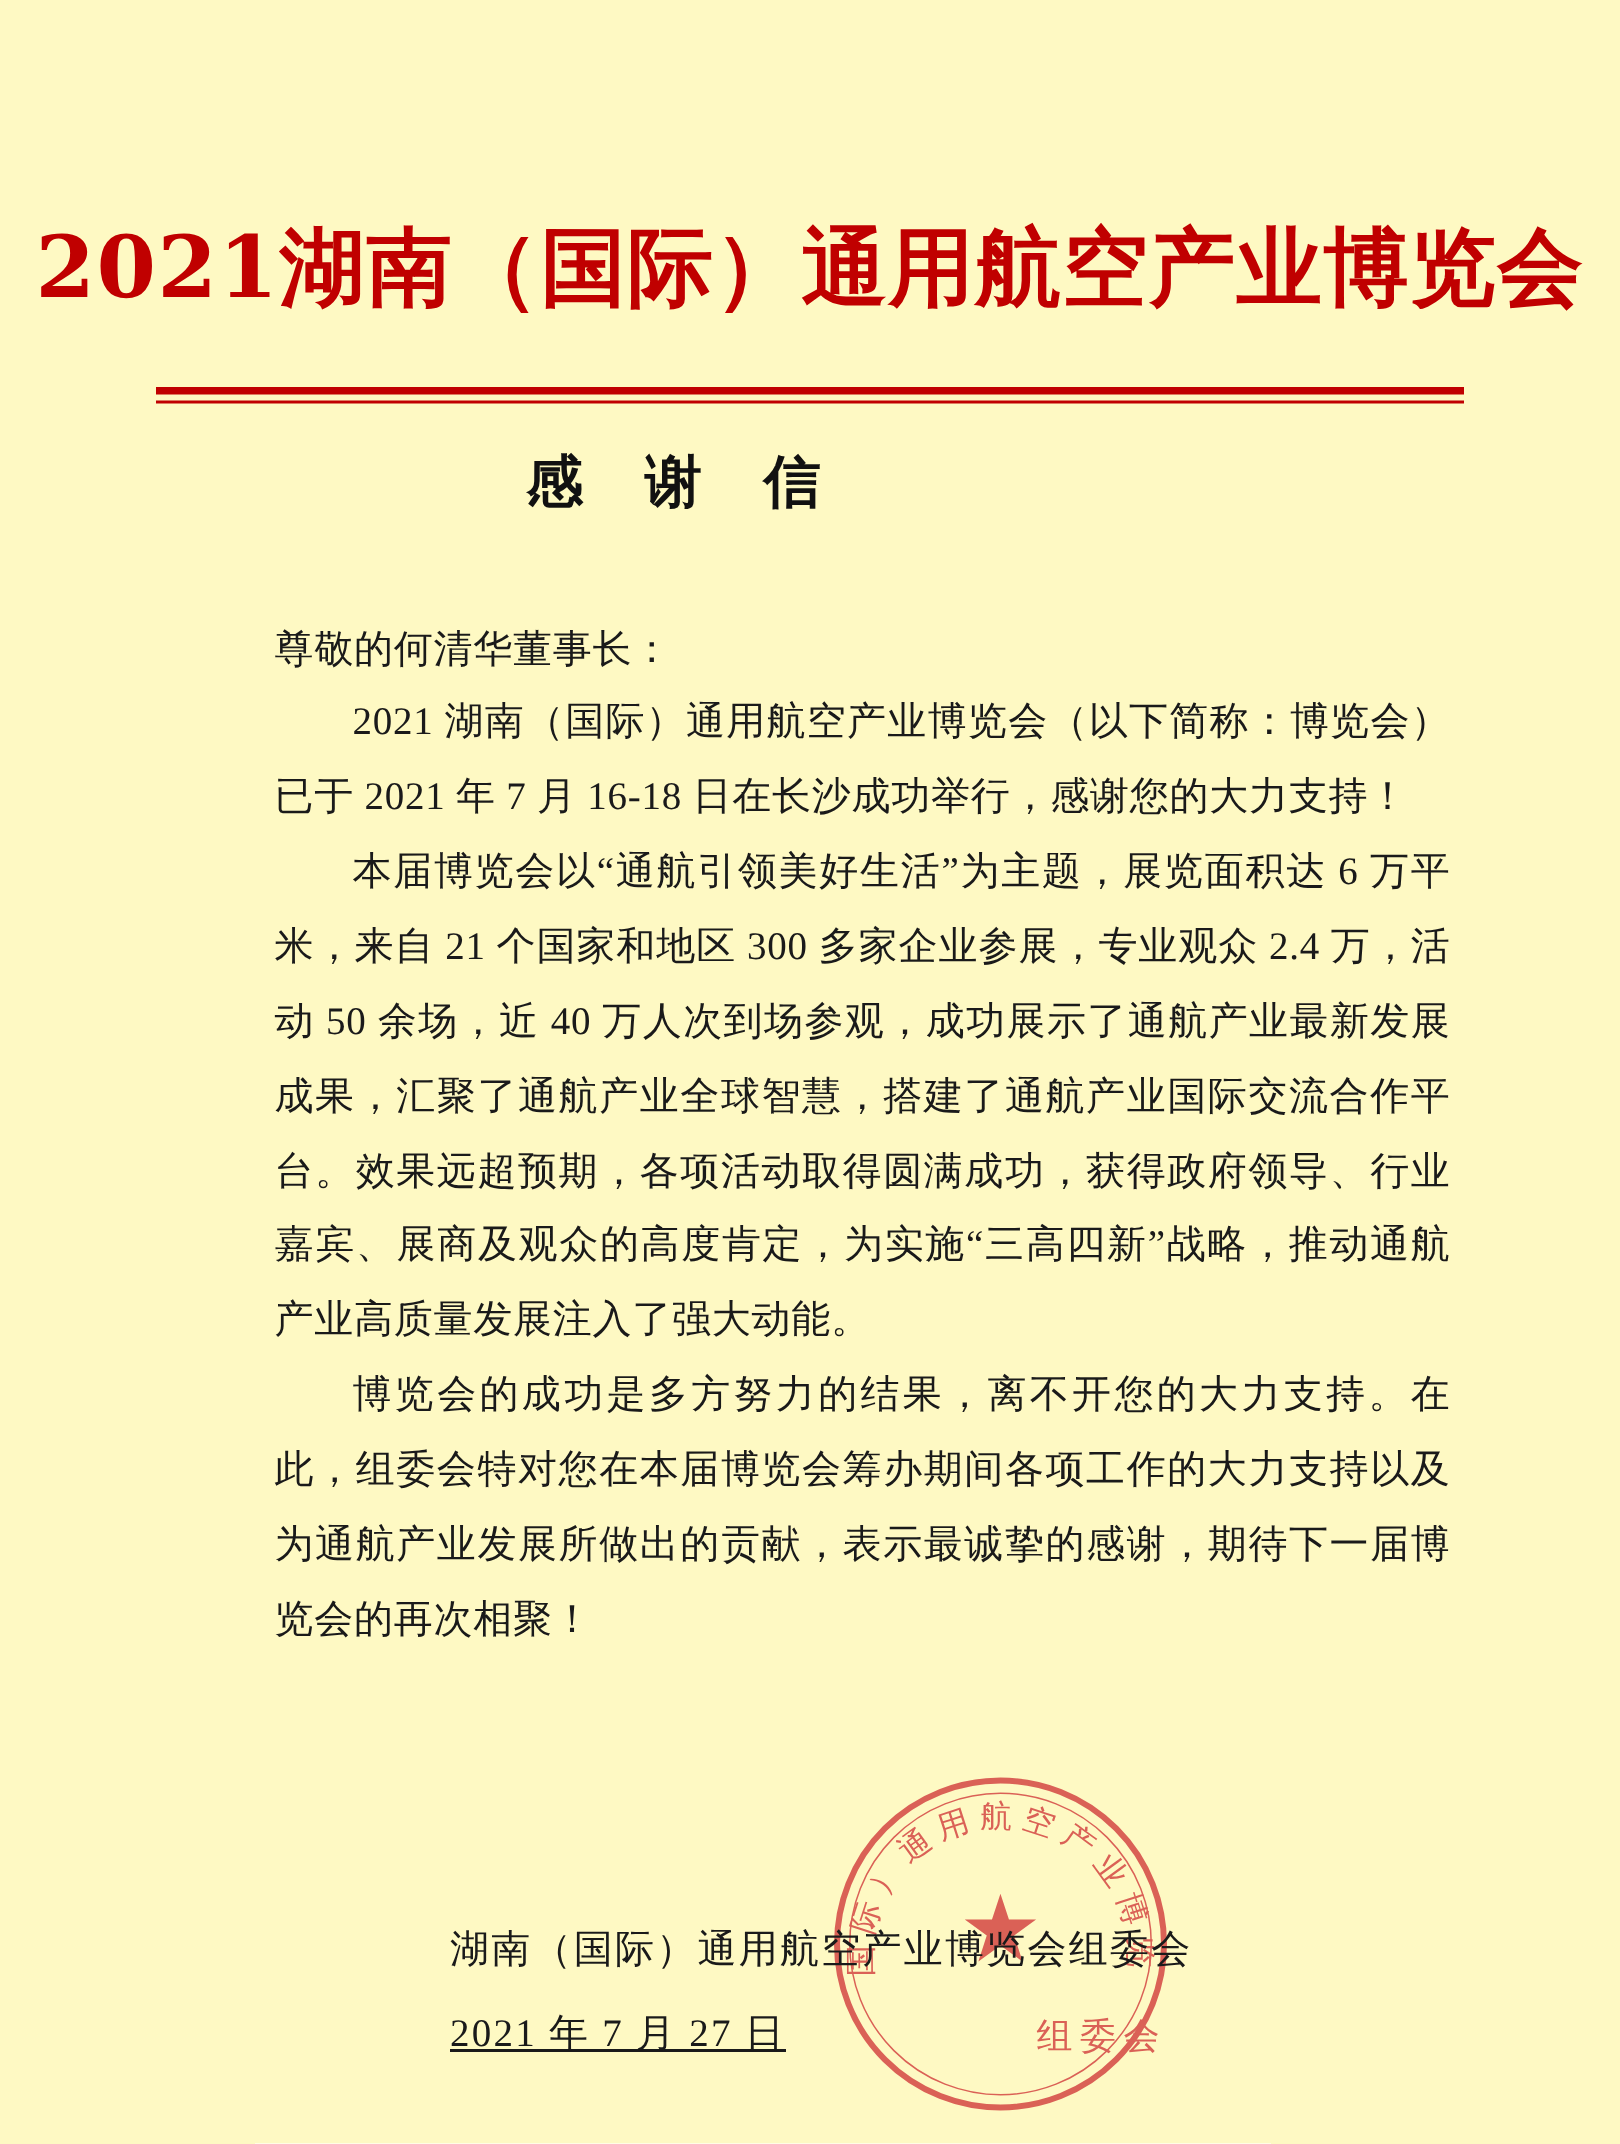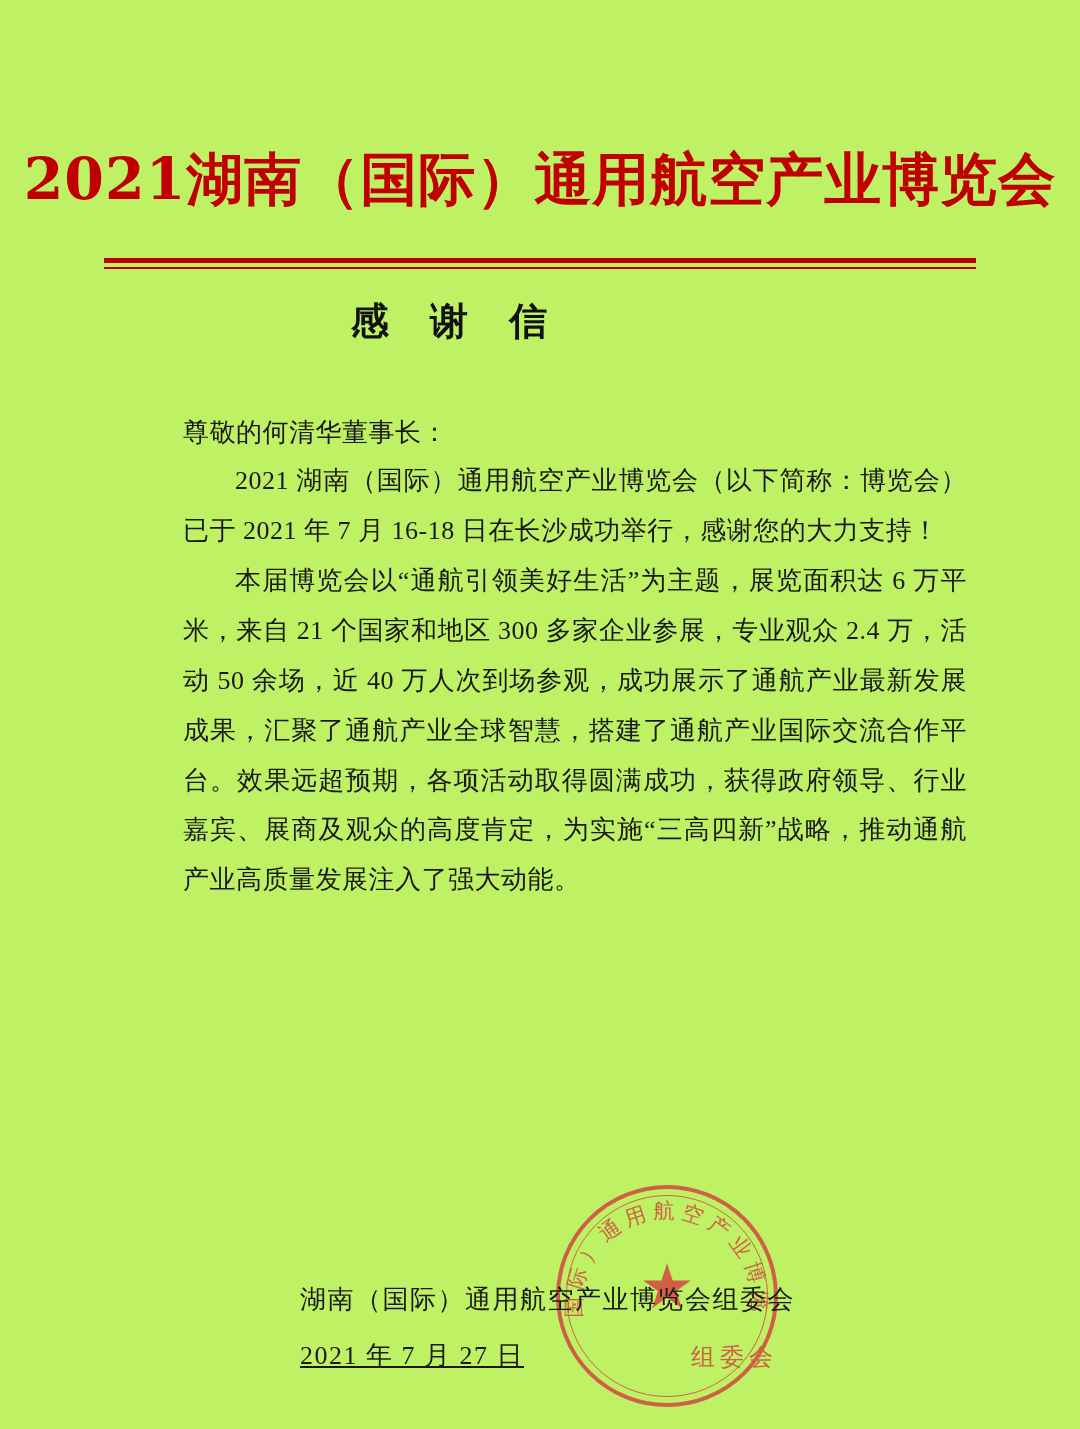--- a/index.html
+++ b/index.html
@@ -12,21 +12,21 @@
     height: 1429px;
     font-family: "Liberation Serif", "DejaVu Serif", serif;
     color: #1a1a1a;
     position: relative;
     overflow: hidden;
   }
   .page {
     position: relative;
     width: 1080px;
     height: 1429px;
-    background: #bef264;
+    background: #fef9c3;
   }
 
   
   .masthead {
     position: absolute;
     left: 0;
     top: 148px;
     width: 1080px;
     text-align: center;
   }
@@ -185,20 +185,21 @@
     <div class="rule-thick"></div>
     <div class="rule-thin"></div>
   </div>
 
   <div class="doc-title">感 谢 信</div>
 
   <div class="body-block">
     <p class="salutation">尊敬的何清华董事长：</p>
     <p class="para">2021 湖南（国际）通用航空产业博览会（以下简称：博览会）已于 2021 年 7 月 16-18 日在长沙成功举行，感谢您的大力支持！</p>
     <p class="para">本届博览会以“通航引领美好生活”为主题，展览面积达 6 万平米，来自 21 个国家和地区 300 多家企业参展，专业观众 2.4 万，活动 50 余场，近 40 万人次到场参观，成功展示了通航产业最新发展成果，汇聚了通航产业全球智慧，搭建了通航产业国际交流合作平台。效果远超预期，各项活动取得圆满成功，获得政府领导、行业嘉宾、展商及观众的高度肯定，为实施“三高四新”战略，推动通航产业高质量发展注入了强大动能。</p>
+    <p class="para">博览会的成功是多方努力的结果，离不开您的大力支持。在此，组委会特对您在本届博览会筹办期间各项工作的大力支持以及为通航产业发展所做出的贡献，表示最诚挚的感谢，期待下一届博览会的再次相聚！</p>
   </div>
 
   <div class="seal">
     <div class="seal-ring"></div>
     <div class="seal-ring2"></div>
     <svg class="seal-arc" viewBox="0 0 222 222">
       <defs>
         <path id="arcpath" d="M 26,132 A 86,86 0 1 1 196,132"></path>
       </defs>
       <text>

